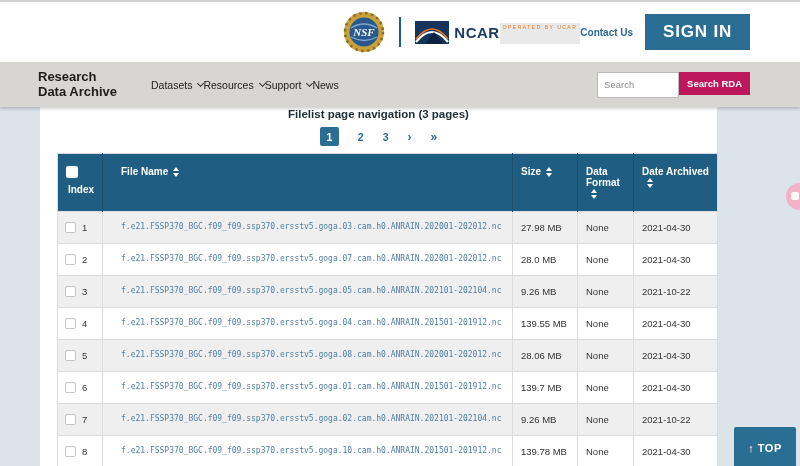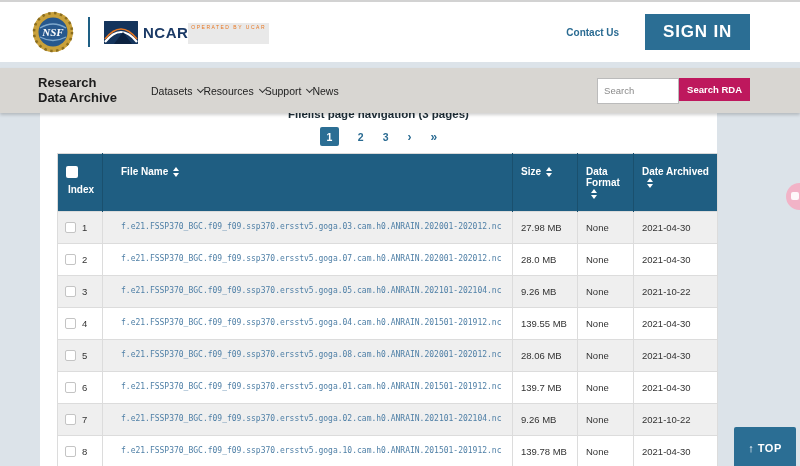--- a/index.html
+++ b/index.html
@@ -2,35 +2,35 @@
 <html><head>
 <meta charset="utf-8">
 <style>
   * { margin:0; padding:0; box-sizing:border-box; }
   html,body { width:800px; height:466px; overflow:hidden; }
   body { font-family:"Liberation Sans", sans-serif; background:#dce3e9; position:relative; }
 
   
   .topbar { position:absolute; top:0; left:0; width:800px; height:62px; background:#ffffff;
             border-top:2px solid #d2d2d2; display:flex; align-items:center;
-            justify-content:space-between; padding:0 50px 0 32px; z-index:5; }
+            justify-content:flex-end; padding:0 50px 0 32px; z-index:5; }
   .logo-group { display:flex; align-items:center; gap:10px; }
   .logo-divider { width:2px; height:30px; background:#1e5f84; margin:0 4px; }
   .ncar-wrap { display:flex; flex-direction:row; }
   .ncar-top { display:flex; align-items:center; gap:5px; }
   .ncar-box { width:34px; height:23px; background:#14345c; position:relative; overflow:hidden; border-radius:1px; }
   .ncar-text { font-size:15px; font-weight:bold; color:#1b3a66; letter-spacing:0.5px; }
   .ncar-sub { font-size:5px; color:#e87722; letter-spacing:1.5px; margin-top:2px; background:#e9e9e9; padding:1px 3px; text-align:center; }
-  .top-right { display:flex; align-items:center; gap:26px; }
+  .top-right { display:flex; align-items:center; gap:12px; }
   .contact-link { font-size:10px; font-weight:bold; color:#2a6b92; cursor:pointer; }
   .signin-btn { background:#2b6e94; color:#fff; font-size:17px; font-weight:bold;
                 letter-spacing:0.8px; padding:8px 18px; border:none; cursor:pointer; }
 
   
-  .navbar { position:absolute; top:68px; left:0; width:800px; height:45px; background:#d8d6d2;
+  .navbar { position:absolute; top:62px; left:0; width:800px; height:45px; background:#d8d6d2;
             box-shadow:0 2px 3px rgba(0,0,0,0.18); display:flex; align-items:center;
             padding:0 50px 0 38px; z-index:4; }
   .brand { font-size:13px; font-weight:bold; color:#1c1c1c; line-height:1.15; margin-right:34px; }
   .nav-items { display:flex; align-items:center; }
   .nav-item { font-size:10.5px; color:#222; cursor:pointer; display:flex; align-items:center; }
   .chev { width:5px; height:5px; border-right:1.4px solid #333; border-bottom:1.4px solid #333;
           transform:rotate(45deg); display:inline-block; margin-left:6px; margin-bottom:2px; }
   .nav-search { margin-left:auto; display:flex; }
   .search-input { width:82px; height:23px; border:1px solid #bbb; font-size:9.5px; padding:12px 6px;
                   font-family:"Liberation Sans", sans-serif; color:#333; }

